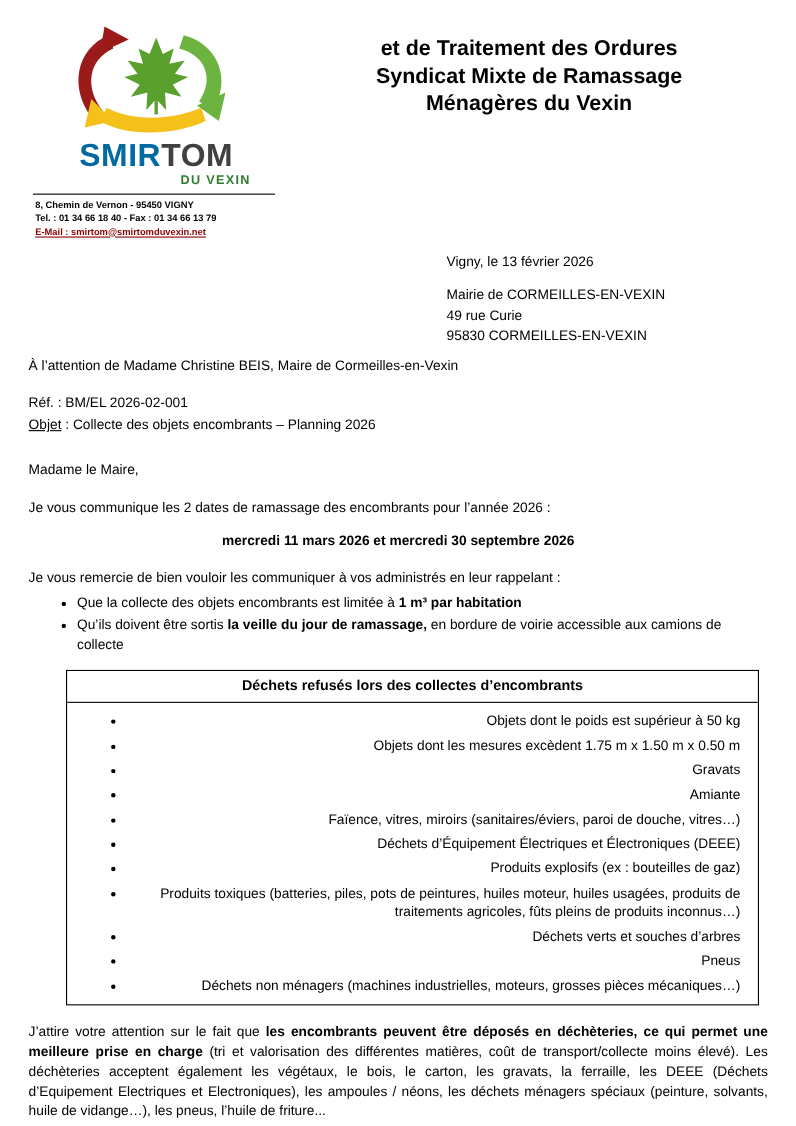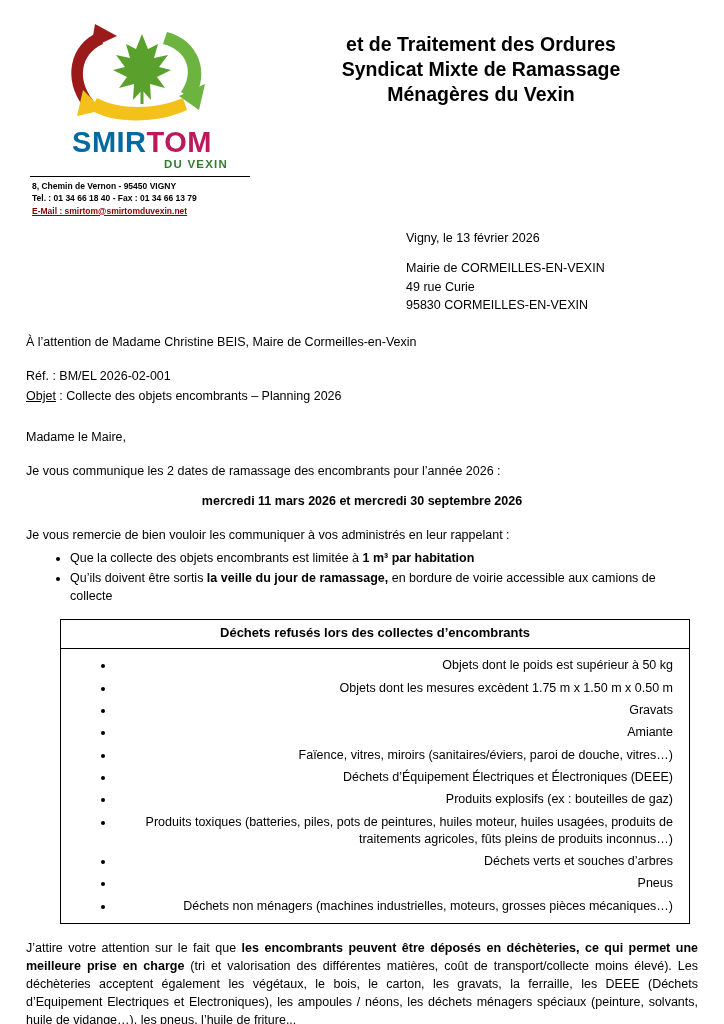--- a/index.html
+++ b/index.html
@@ -46,21 +46,21 @@
   .logo-graphic svg { display: block; }
   .logo-word {
     margin-top: 2px;
     font-family: "Liberation Sans", sans-serif;
     font-weight: bold;
     font-size: 29px;
     letter-spacing: 0.5px;
     line-height: 1;
   }
   .logo-word .smir { color: #0369a1; text-align: center; }
-  .logo-word .tom { color: #be185d; }
+  .logo-word .tom { color: #404040; }
   .logo-sub {
     color: #2f7d2f;
     font-size: 11.5px;
     font-weight: bold;
     letter-spacing: 1.2px;
     margin-top: 1px;
     text-align: right;
     padding-right: 30px;
   }
   .logo-rule {
@@ -103,21 +103,21 @@
     font-size: 12.5px;
     line-height: 1.5;
   }
 
   
   .body-area {
     padding: 0 26px;
     font-size: 12.5px;
     line-height: 1.45;
   }
-  .attn { margin-top: 18px; }
+  .attn { margin-top: 8px; }
   .refline { margin-top: 16px; }
   .objline { margin-top: 2px; }
   .objlabel { text-decoration: underline; }
   .salut { margin-top: 22px; }
   .para { margin-top: 16px; }
   .center-bold {
     text-align: center;
     font-weight: bold;
     margin-top: 12px;
     font-size: 12.5px;

